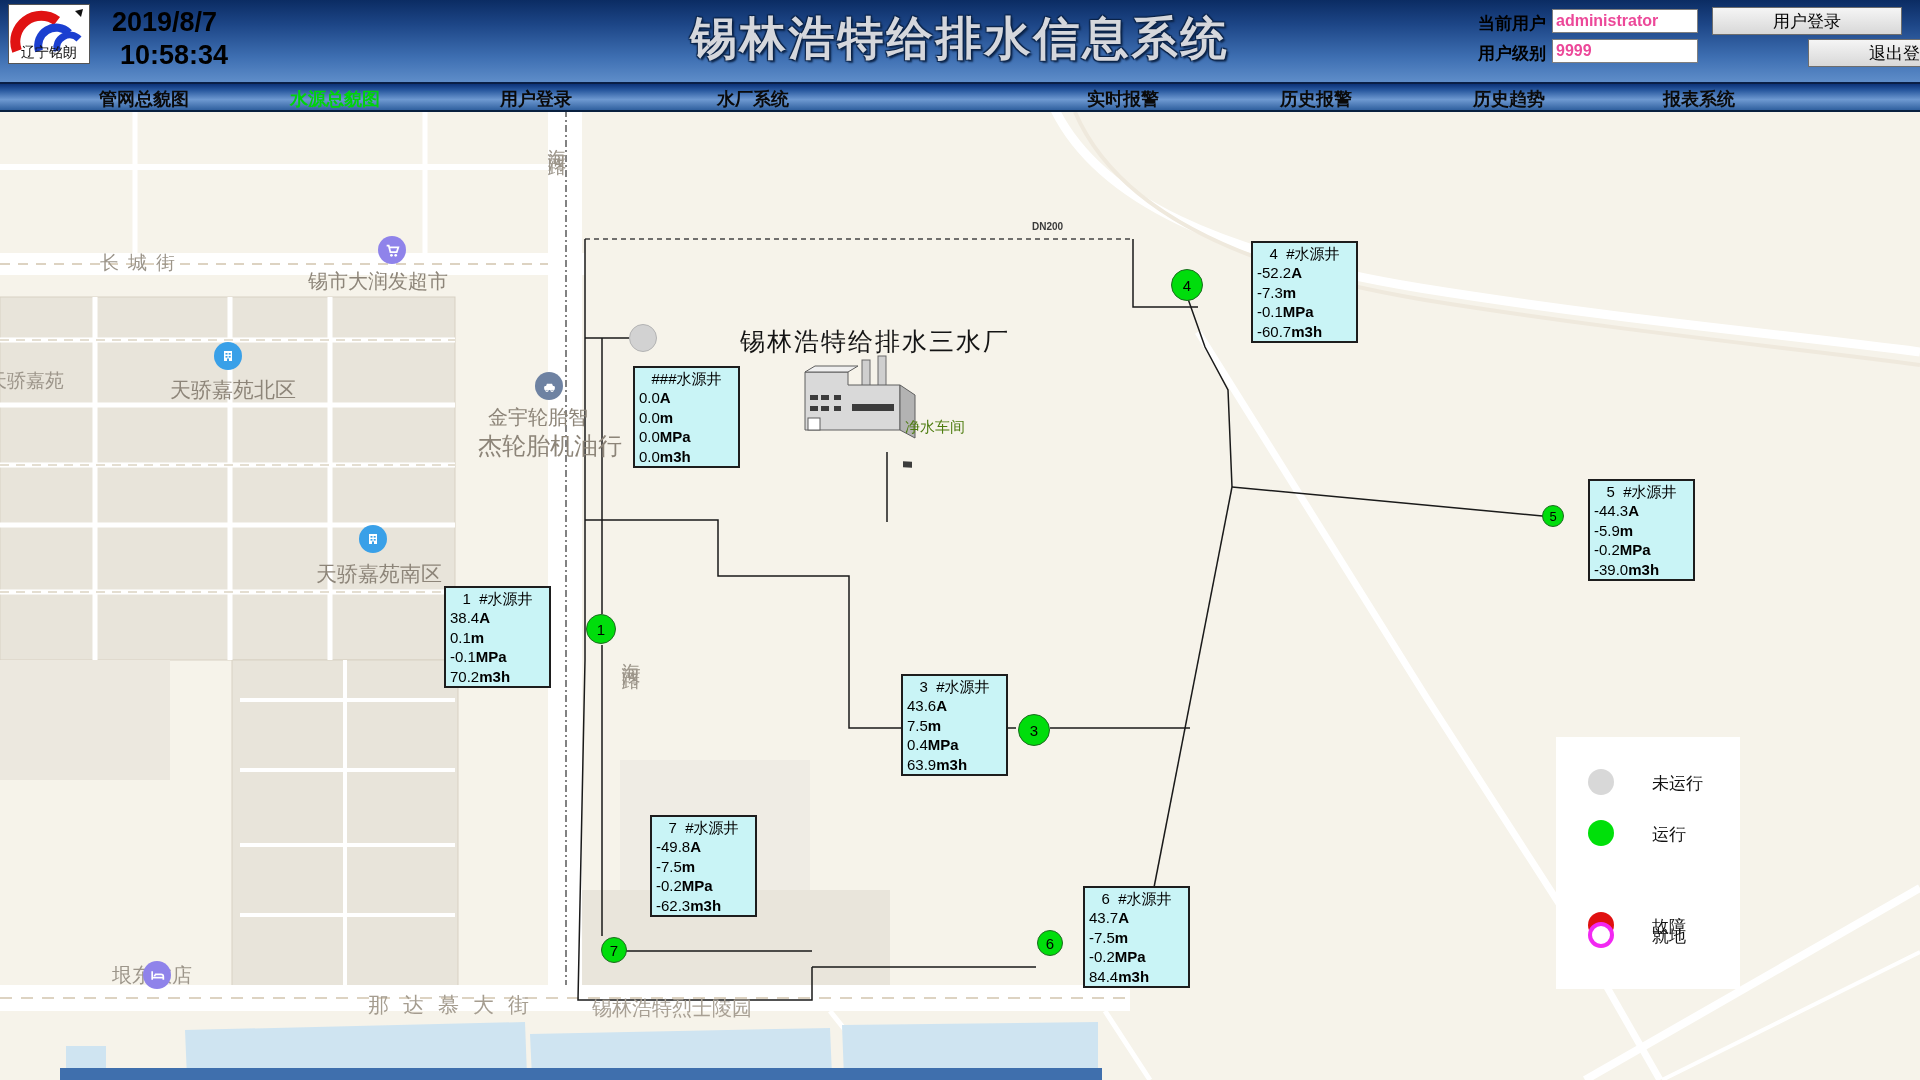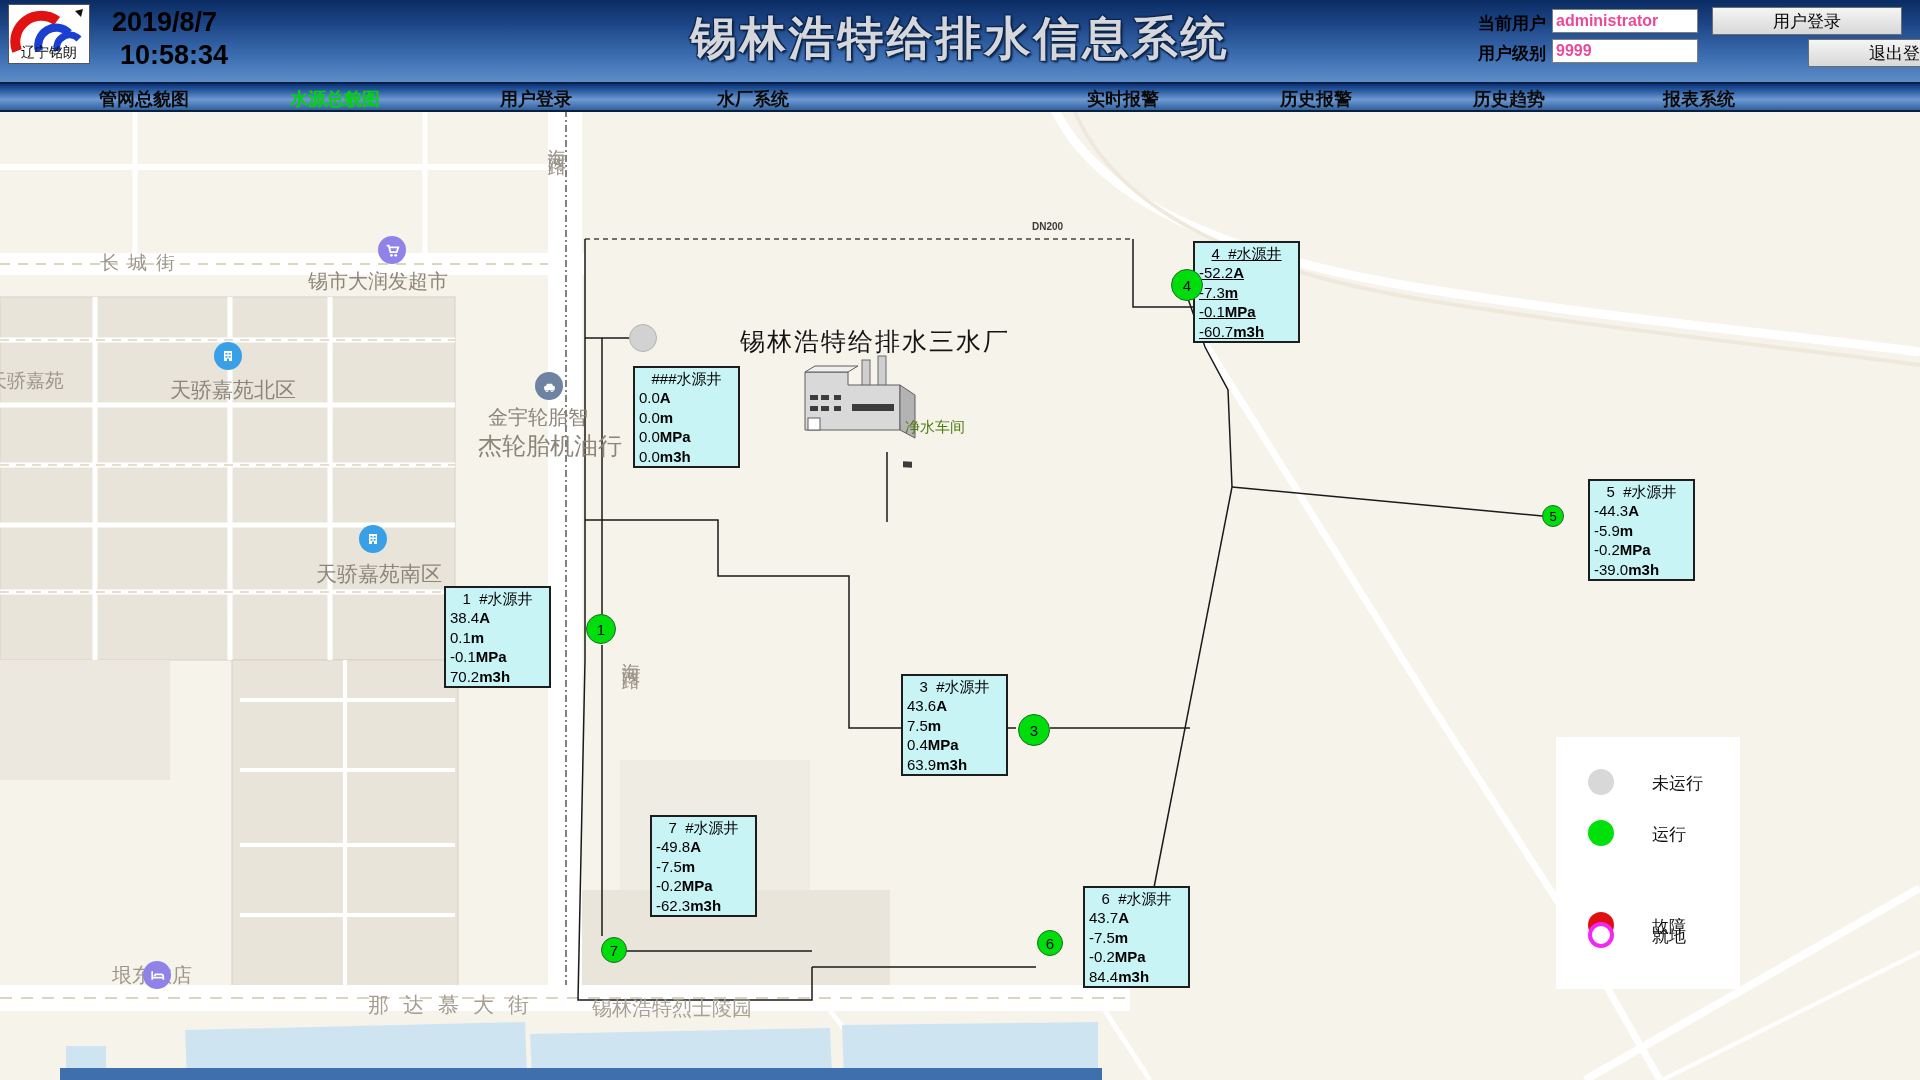--- a/index.html
+++ b/index.html
@@ -255,21 +255,21 @@
       </div>
     <div class="r">
         <span>0.4</span>
         <span class="u">MPa</span>
       </div>
     <div class="r">
         <span>63.9</span>
         <span class="u">m3h</span>
       </div>
   </div>
-  <div class="wbox" style="left:1193px;top:241px;text-decoration:underline;">
+  <div class="wbox" style="left:1251px;top:241px;">
     <div class="t">4  #水源井</div>
     <div class="r">
         <span>-52.2</span>
         <span class="u">A</span>
       </div>
     <div class="r">
         <span>-7.3</span>
         <span class="u">m</span>
       </div>
     <div class="r">

